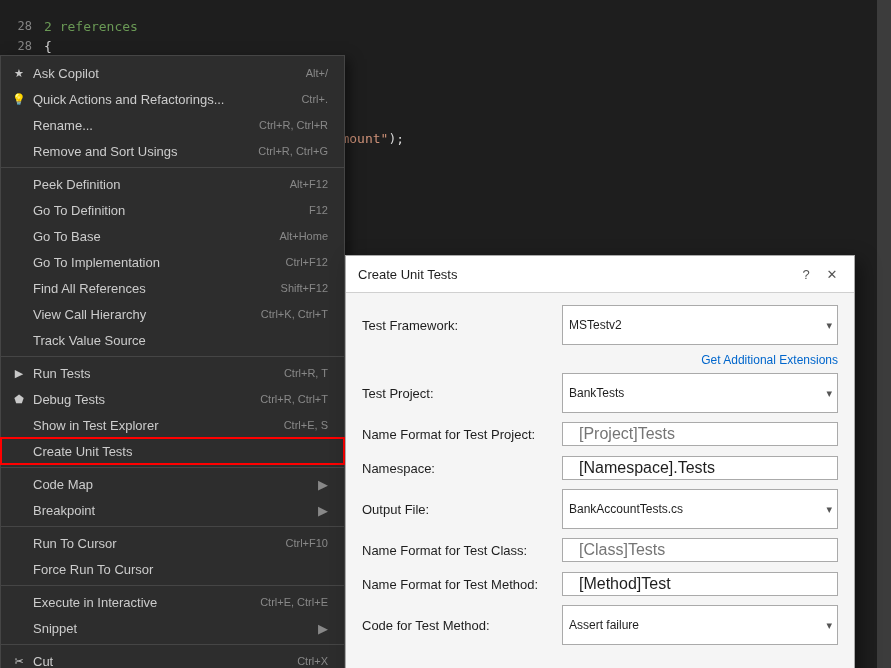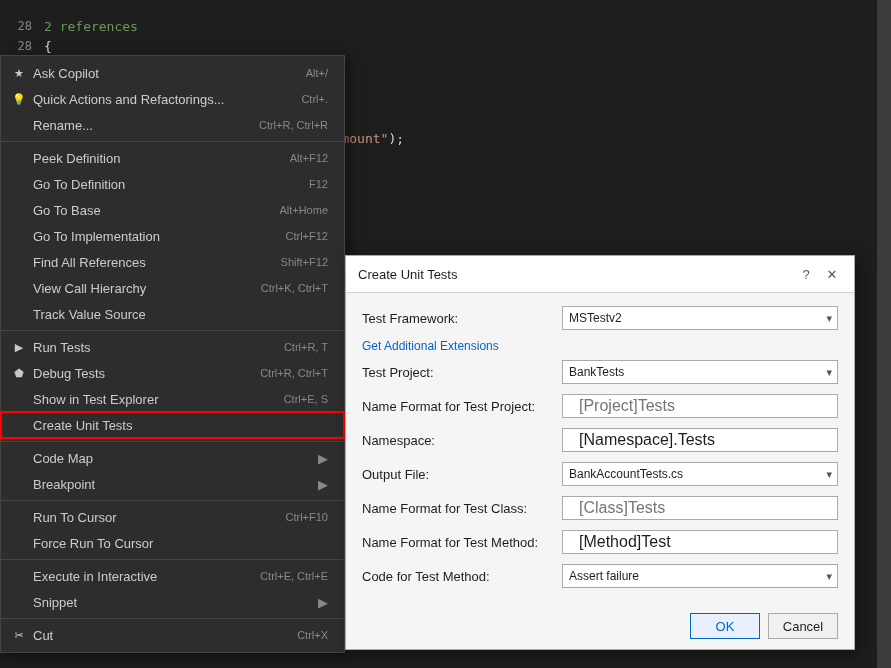--- a/index.html
+++ b/index.html
@@ -182,21 +182,21 @@
       font-size: 13px;
       flex-shrink: 0;
     }
 
     .form-control {
       flex: 1;
     }
 
     .form-select {
       width: 100%;
-      height: 24px;
+      height: 40px;
       background: white;
       border: 1px solid #aaaaaa;
       padding: 2px 6px;
       font-size: 12px;
       color: #1e1e1e;
       appearance: none;
       -webkit-appearance: none;
       position: relative;
       cursor: pointer;
     }
@@ -226,20 +226,21 @@
       font-size: 16px;
       color: #1e1e1e;
     }
 
     .form-input.placeholder-text {
       color: #aaaaaa;
     }
 
     .get-extensions-row {
       display: flex;
+      justify-content: flex-end;
       margin-bottom: 6px;
     }
 
     .get-extensions-link {
       color: #0066cc;
       font-size: 12px;
       text-decoration: none;
       cursor: pointer;
     }
 
@@ -329,20 +330,25 @@
     <span class="label">Quick Actions and Refactorings...</span>
     <span class="shortcut">Ctrl+.</span>
   </div>
 
   <div class="menu-item">
     <span class="icon-area"></span>
     <span class="label">Rename...</span>
     <span class="shortcut">Ctrl+R, Ctrl+R</span>
   </div>
 
+  <div class="menu-item">
+    <span class="icon-area"></span>
+    <span class="label">Remove and Sort Usings</span>
+    <span class="shortcut">Ctrl+R, Ctrl+G</span>
+  </div>
 
   <div class="menu-separator"></div>
 
   <div class="menu-item">
     <span class="icon-area"></span>
     <span class="label">Peek Definition</span>
     <span class="shortcut">Alt+F12</span>
   </div>
 
   <div class="menu-item">

